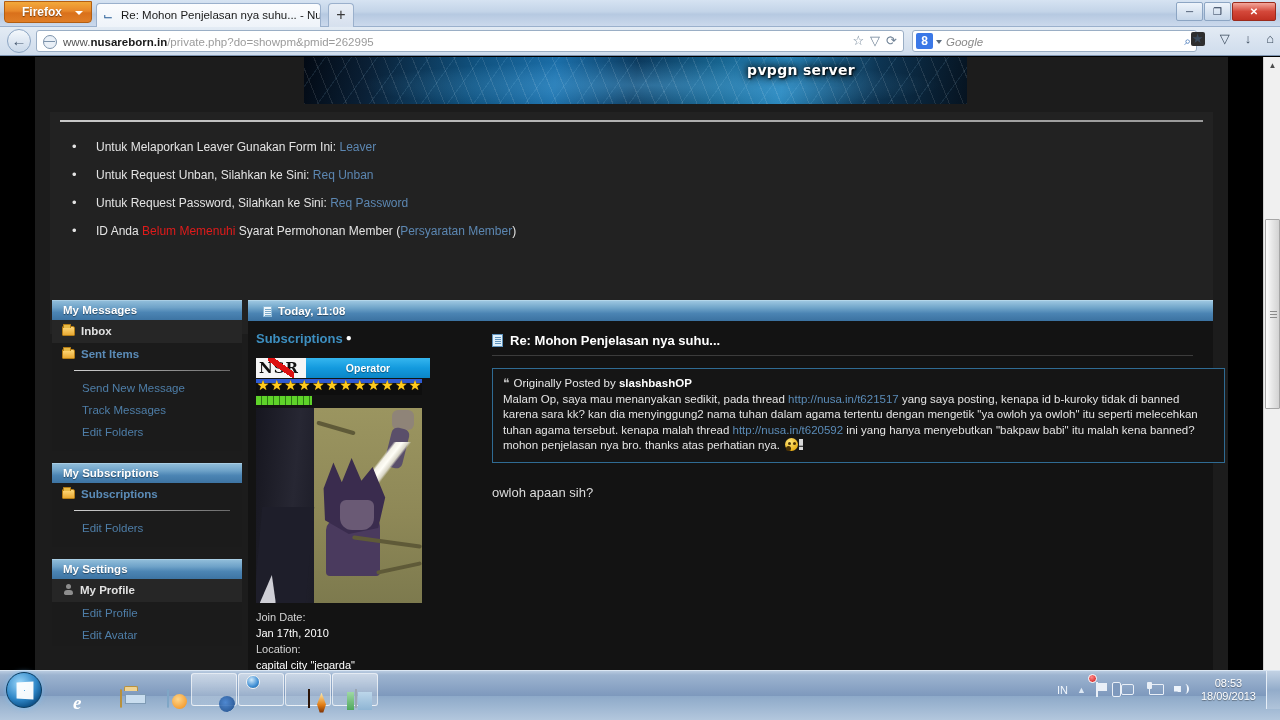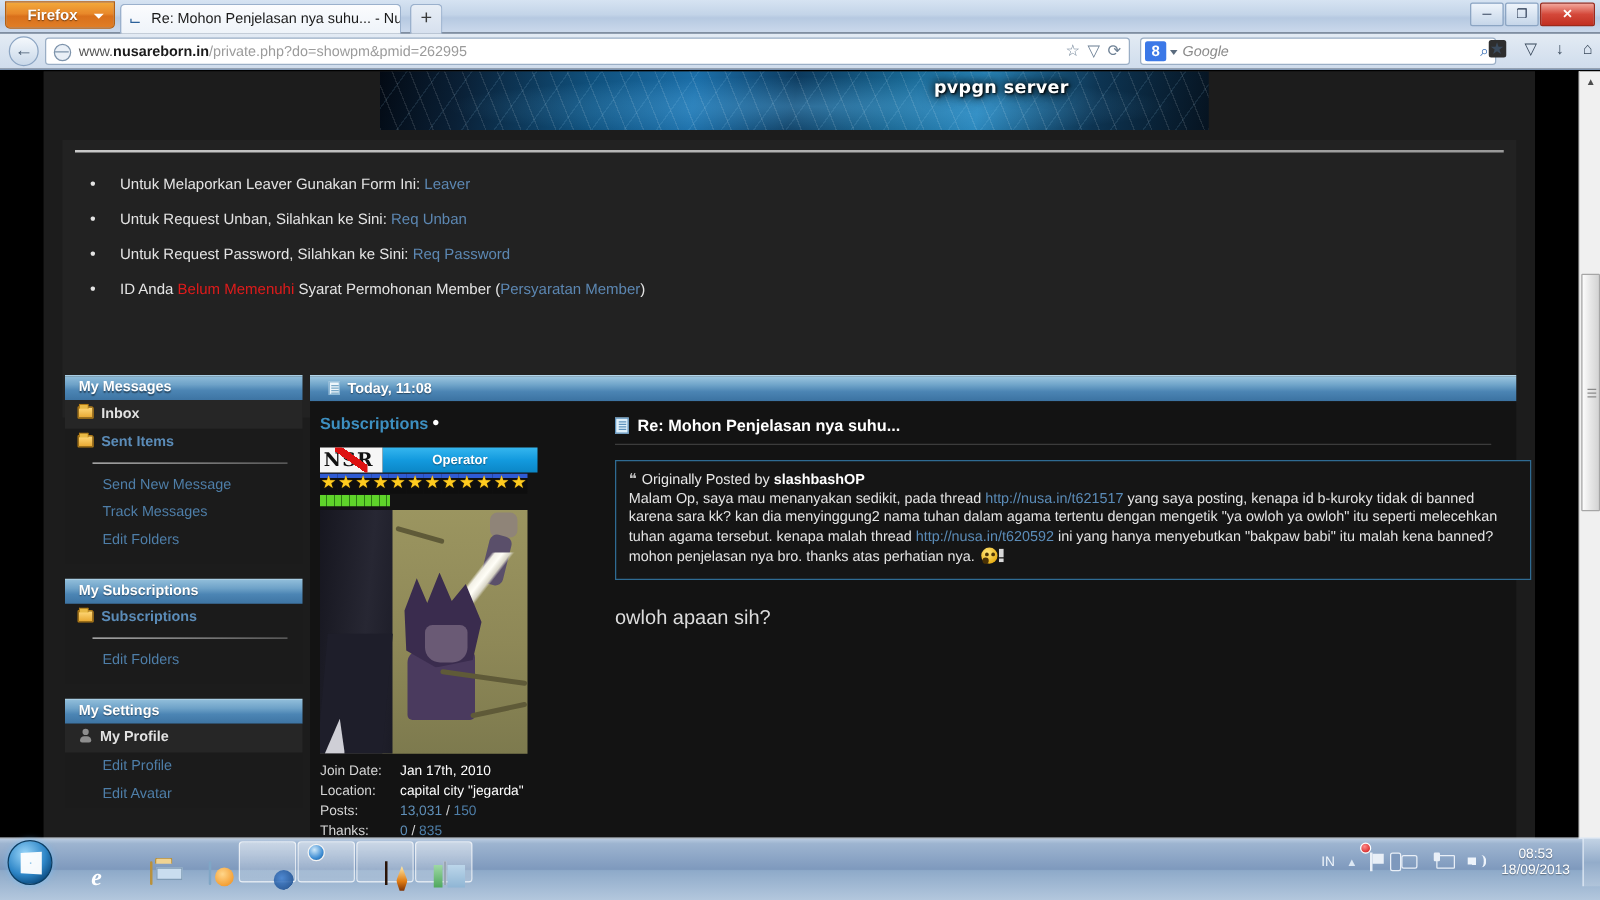--- a/index.html
+++ b/index.html
@@ -350,21 +350,21 @@
     background: #5a4f6a; border-radius: 6px; transform: rotate(14deg);
   }
   .avatar .crack1, .avatar .crack2, .avatar .crack3 {
     position: absolute; background: #5f5a38; height: 4px; border-radius: 2px;
   }
   .avatar .crack1 { left: 96px; top: 132px; width: 70px; transform: rotate(8deg); }
   .avatar .crack2 { left: 120px; top: 158px; width: 46px; transform: rotate(-12deg); }
   .avatar .crack3 { left: 60px; top: 18px; width: 40px; transform: rotate(16deg); }
 
   .stats { margin-top: 6px; font-size: 11px; color: #d4d4d4; }
-  .stats .row { display: flex; line-height: 16px; }
+  .stats .row { display: flex; line-height: 16px; flex-direction: column; }
   .stats .k { width: 64px; color: #d4d4d4; }
   .stats .v { color: #ffffff; }
   .stats .v .num { color: #5f8fb8; }
   .stats .v .slash { color: #d4d4d4; }
   .stats .v .dim { color: #4e7ea8; }
   .stats .thanked { margin-top: 2px; color: #d4d4d4; line-height: 16px; }
 
   .postarea { position: absolute; left: 200px; top: 0; right: 10px; padding: 12px 10px 0 44px; }
   .post-title {
     font-size: 13px; font-weight: bold; color: #ffffff; padding-bottom: 7px;
@@ -396,21 +396,21 @@
   .smiley::after {
     content:""; position:absolute; left:3px; top:4px; width:3px; height:3px;
     border-radius:50%; background:#4a3205;
     box-shadow: 5px 0 0 #4a3205, -1px 5px 0 1px #4a3205;
   }
   .excl {
     display:inline-block; width:4px; height:11px; background:#d8d8d8;
     vertical-align:-1px; margin-left:1px;
     clip-path: polygon(0 0, 100% 0, 100% 62%, 0 62%, 0 72%, 100% 72%, 100% 100%, 0 100%);
   }
-  .reply-text { margin-top: 22px; font-size: 16px; color: #dcdcdc; }
+  .reply-text { margin-top: 22px; font-size: 13px; color: #dcdcdc; }
 
   
   .pscroll {
     position: absolute; top: 57px; right: 0; width: 17px; height: 625px;
     background: #f0f0f0; border-left: 1px solid #d3d3d3;
   }
   .pscroll .arrow {
     position: absolute; left: 0; width: 17px; height: 17px;
     text-align: center; font-size: 8px; color: #4d4d4d; line-height: 17px;
   }

